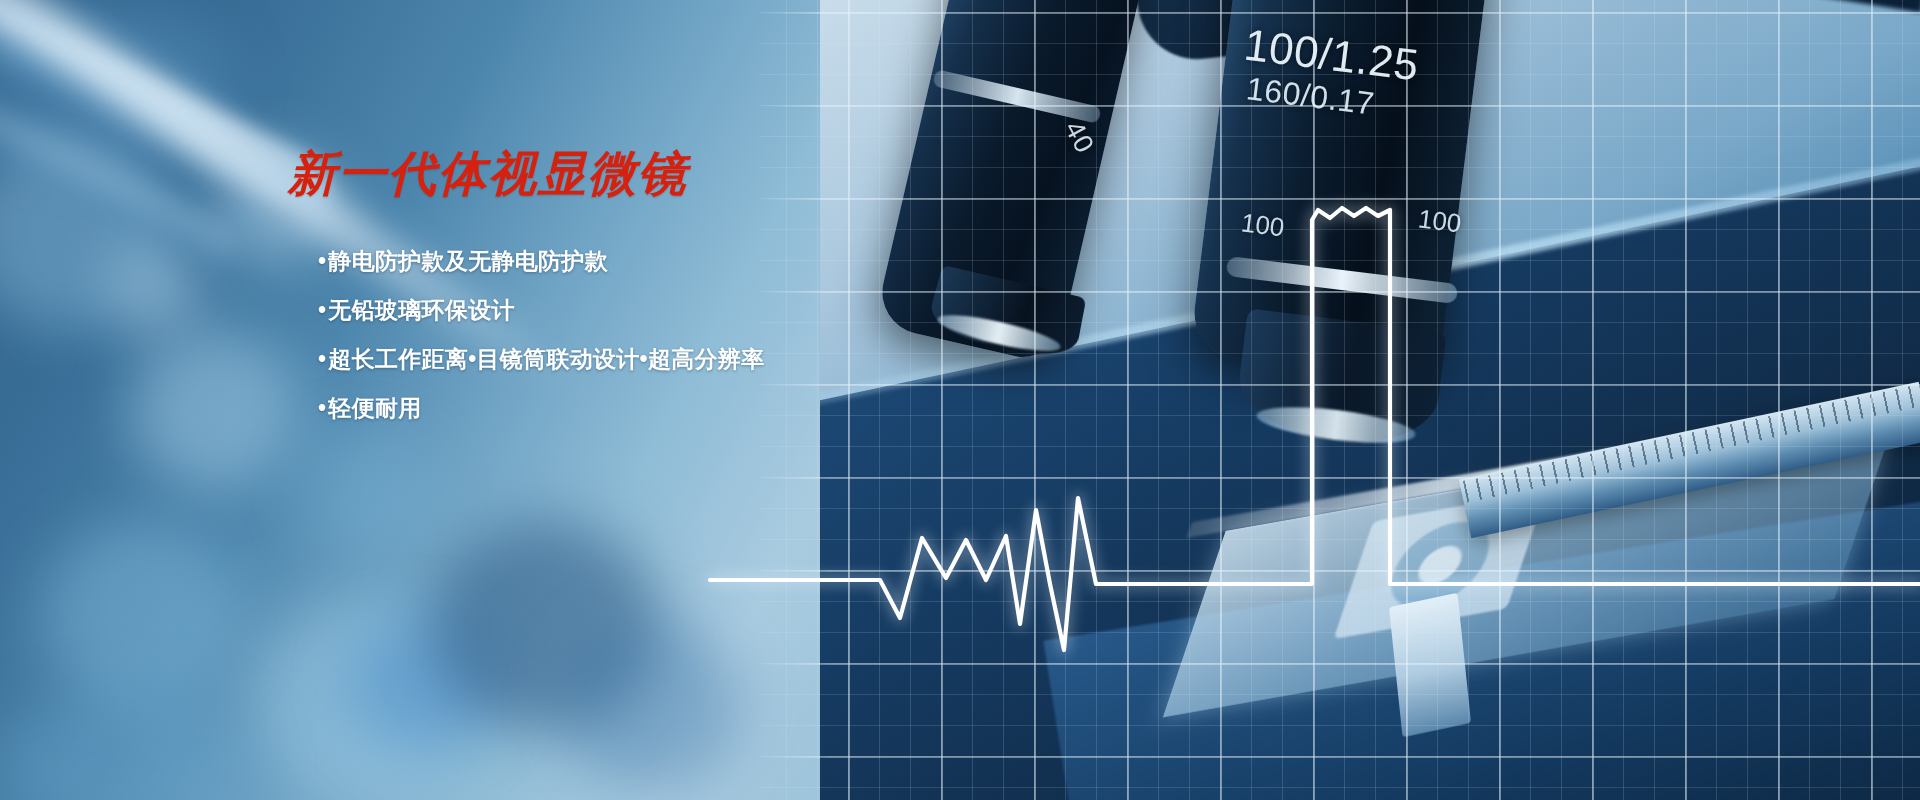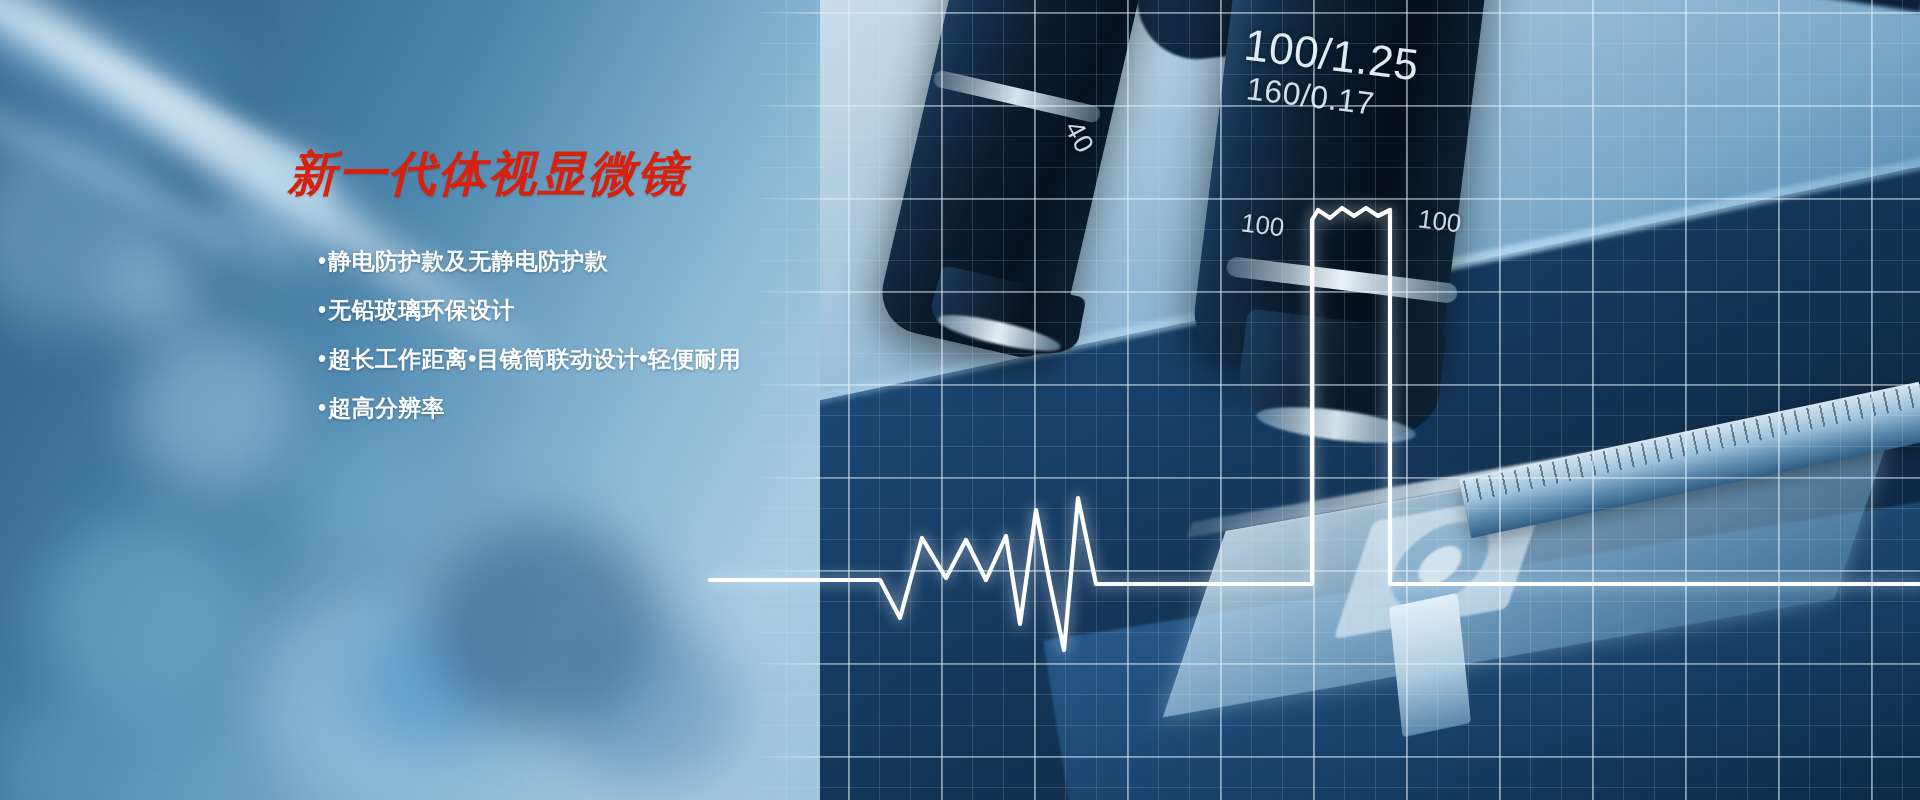--- a/index.html
+++ b/index.html
@@ -322,18 +322,18 @@
            L 494 36 L 506 28 L 518 36 L 530 30 L 530 404 L 560 404 L 580 404
            L 600 404 L 640 404 L 700 404 L 800 404 L 900 404 L 1060 404"></path>
     </svg>
   </div>
 
   <div class="copy">
     <h1 class="title">新一代体视显微镜</h1>
     <ul class="bullets">
       <li><span class="dot">•</span><span>静电防护款及无静电防护款</span></li>
       <li><span class="dot">•</span><span>无铅玻璃环保设计</span></li>
-      <li><span class="dot">•</span><span>超长工作距离•目镜筒联动设计•轻便耐用</span></li>
-      <li><span class="dot">•</span><span>超高分辨率</span></li>
+      <li><span class="dot">•</span><span>超长工作距离•目镜筒联动设计•超高分辨率</span></li>
+      <li><span class="dot">•</span><span>轻便耐用</span></li>
     </ul>
   </div>
 
 </div>
 
 </body></html>

